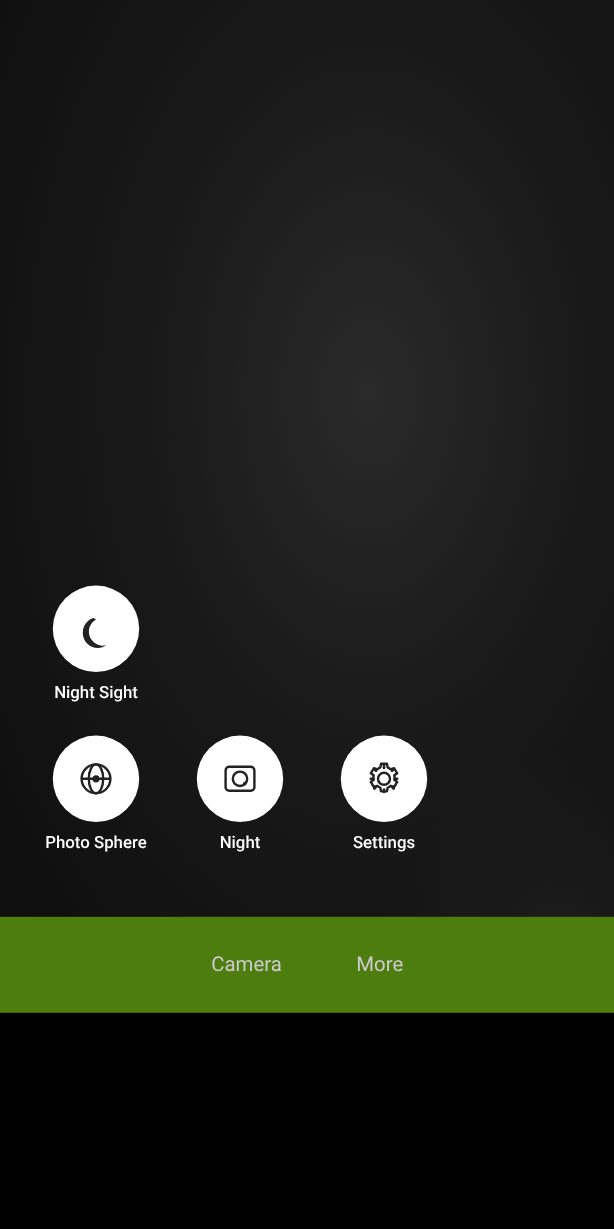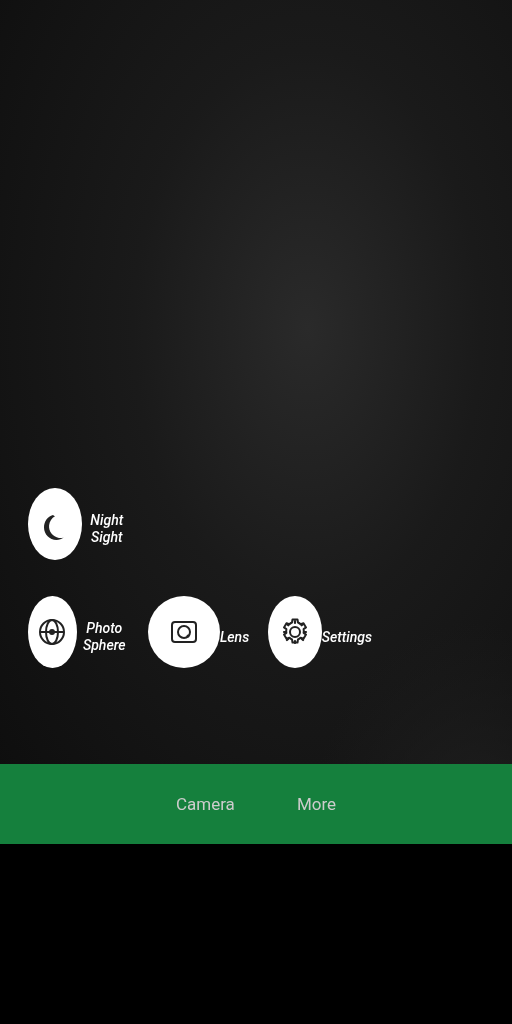--- a/index.html
+++ b/index.html
@@ -47,27 +47,26 @@
 
     .mode-row {
       display: flex;
       flex-direction: row;
       gap: 0px;
       margin-bottom: 10px;
     }
 
     .mode-item {
       display: flex;
-      flex-direction: row;
+      flex-direction: column;
       align-items: center;
       justify-content: flex-start;
       width: 120px;
       cursor: pointer;
       padding: 8px;
-      font-style: italic;
     }
 
     .mode-icon-circle {
       width: 72px;
       height: 72px;
       border-radius: 50%;
       background: #ffffff;
       display: flex;
       align-items: center;
       justify-content: center;
@@ -87,21 +86,21 @@
       line-height: 1.2;
     }
 
     
     .bottom-nav {
       position: absolute;
       bottom: 180px;
       left: 0;
       width: 512px;
       height: 80px;
-      background: #15803d;
+      background: #4d7c0f;
       display: flex;
       align-items: center;
       justify-content: center;
       gap: 30px;
       z-index: 10;
     }
 
     .nav-item {
       color: #cccccc;
       font-size: 17px;
@@ -174,21 +173,21 @@
       <div class="mode-icon-circle">
         <svg viewBox="0 0 36 36" fill="none" xmlns="http://www.w3.org/2000/svg">
 
           <rect x="6" y="8" width="24" height="20" rx="3" stroke="#222" stroke-width="2" fill="none"></rect>
 
           <circle cx="18" cy="18" r="6" stroke="#222" stroke-width="2" fill="none"></circle>
 
           <circle cx="22" cy="22" r="1.5" fill="#222"></circle>
         </svg>
       </div>
-      <span class="mode-label">Lens</span>
+      <span class="mode-label">Night</span>
     </div>
 
     <div class="mode-item">
       <div class="mode-icon-circle">
         <svg viewBox="0 0 36 36" fill="none" xmlns="http://www.w3.org/2000/svg">
           <circle cx="18" cy="18" r="5" stroke="#222" stroke-width="2" fill="none"></circle>
           <path d="M18 7V9M18 27V29M7 18H9M27 18H29M9.93 9.93L11.34 11.34M24.66 24.66L26.07 26.07M9.93 26.07L11.34 24.66M24.66 11.34L26.07 9.93" stroke="#222" stroke-width="2.2" stroke-linecap="round"></path>
           <path d="M15.5 5.5L15 8.5C14 8.9 13.1 9.5 12.4 10.2L9.5 9.2L7 13.4L9.4 15.1C9.3 15.7 9.2 16.4 9.2 17C9.2 17.6 9.3 18.3 9.4 18.9L7 20.6L9.5 24.8L12.4 23.8C13.1 24.5 14 25.1 15 25.5L15.5 28.5H20.5L21 25.5C22 25.1 22.9 24.5 23.6 23.8L26.5 24.8L29 20.6L26.6 18.9C26.7 18.3 26.8 17.6 26.8 17C26.8 16.4 26.7 15.7 26.6 15.1L29 13.4L26.5 9.2L23.6 10.2C22.9 9.5 22 8.9 21 8.5L20.5 5.5H15.5Z" stroke="#222" stroke-width="2" fill="none" stroke-linejoin="round"></path>
         </svg>
       </div>

